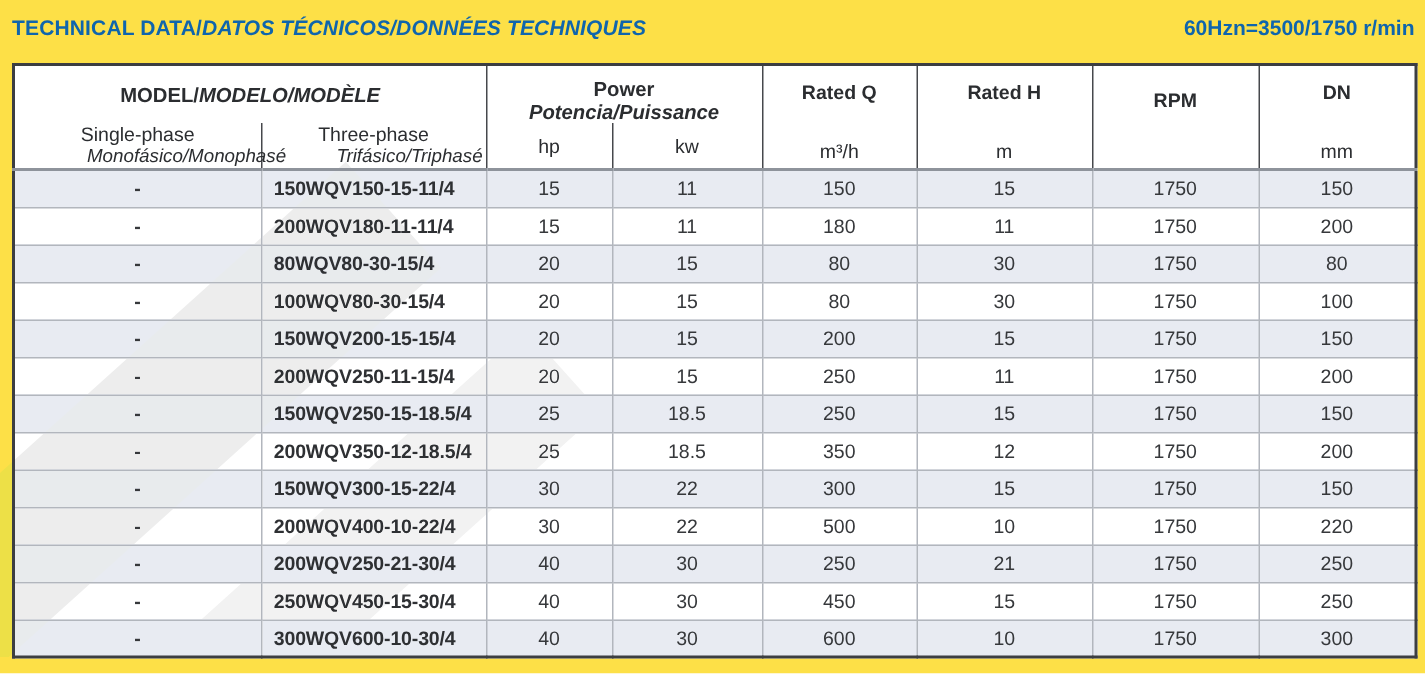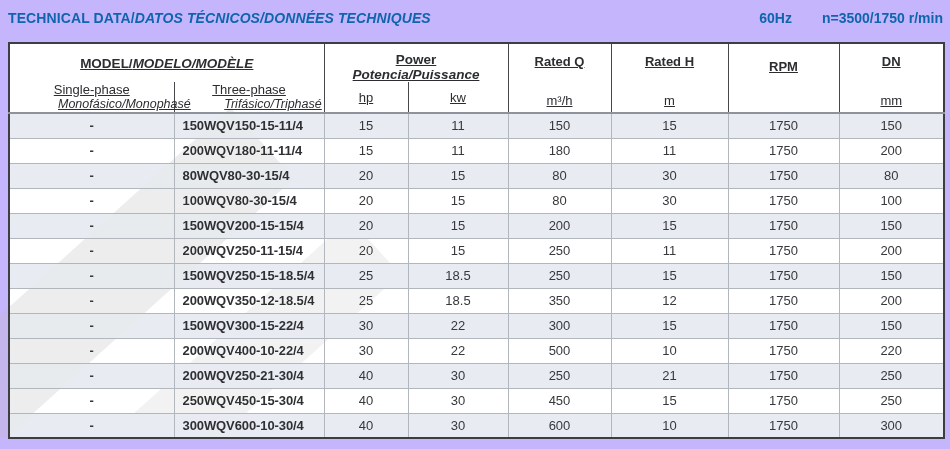--- a/index.html
+++ b/index.html
@@ -1,48 +1,48 @@
 <!DOCTYPE html>
 <html><head>
 <meta charset="utf-8">
 <style>
   * { margin:0; padding:0; box-sizing:border-box; }
   html,body { background:#ffffff; }
   .page {
     position:relative; width:950px; height:449px;
-    background:#c4b5fd; overflow:hidden;
+    background:#fde047; overflow:hidden;
     font-family:"Liberation Sans","DejaVu Sans",sans-serif;
     color:#36383b;
   }
   
   .topbar{
     position:absolute; left:8px; right:7px; top:7px; height:22px;
     display:flex; justify-content:space-between; align-items:center;
   }
   .title{ font-size:14px; font-weight:700; color:#0f65ad; letter-spacing:.1px; white-space:nowrap; }
   .title .it{ font-style:italic; }
-  .specs{ display:flex; gap:30px; font-size:14px; font-weight:700; color:#0f65ad; white-space:nowrap; }
+  .specs{ display:flex; font-size:14px; font-weight:700; color:#0f65ad; white-space:nowrap; }
 
   
   .watermark{ position:absolute; left:0; top:42px; width:950px; height:396px;
     pointer-events:none; overflow:hidden; mix-blend-mode:darken; z-index:5; }
   .watermark i{ position:absolute; display:block; }
   .wm1{ left:55px; top:30px; width:95px; height:430px; background:#ededed; transform:rotate(48deg); }
   .wm2{ left:215px; top:150px; width:75px; height:330px; background:#f2f2f2; transform:rotate(48deg); }
 
   
   table.data-table{
     position:absolute; left:8px; top:42px; width:935px;
     border-collapse:collapse; table-layout:fixed;
     border:2px solid #3c3e42; background:#fff;
   }
   thead th{
     background:#fff; font-weight:400; vertical-align:middle; text-align:center;
     border-left:1px solid #46484c; border-right:1px solid #46484c;
-    border-top:none; border-bottom:none; color:#2b2d30;text-decoration:underline;
+    border-top:none; border-bottom:none; color:#2b2d30;
   }
   tr.h1{ height:34px; } tr.h2{ height:31px;margin-top:12px; }
   tr.h2 th, thead th.vspan{ border-bottom:2px solid #8e939b; }
   .grp{ font-size:13.5px; font-weight:700; }
   .grp .it{ font-style:italic; }
   .power-lines{ line-height:15px; padding-top:8px; }
   .sub2{ font-size:13px; line-height:14.5px; }
   .sub2 .it{ font-style:italic; font-size:12.5px;padding-left:48px; }
   .unit-th{ font-size:13px; }
   .colhead{ height:48px; display:flex; flex-direction:column;gap:24px; }

